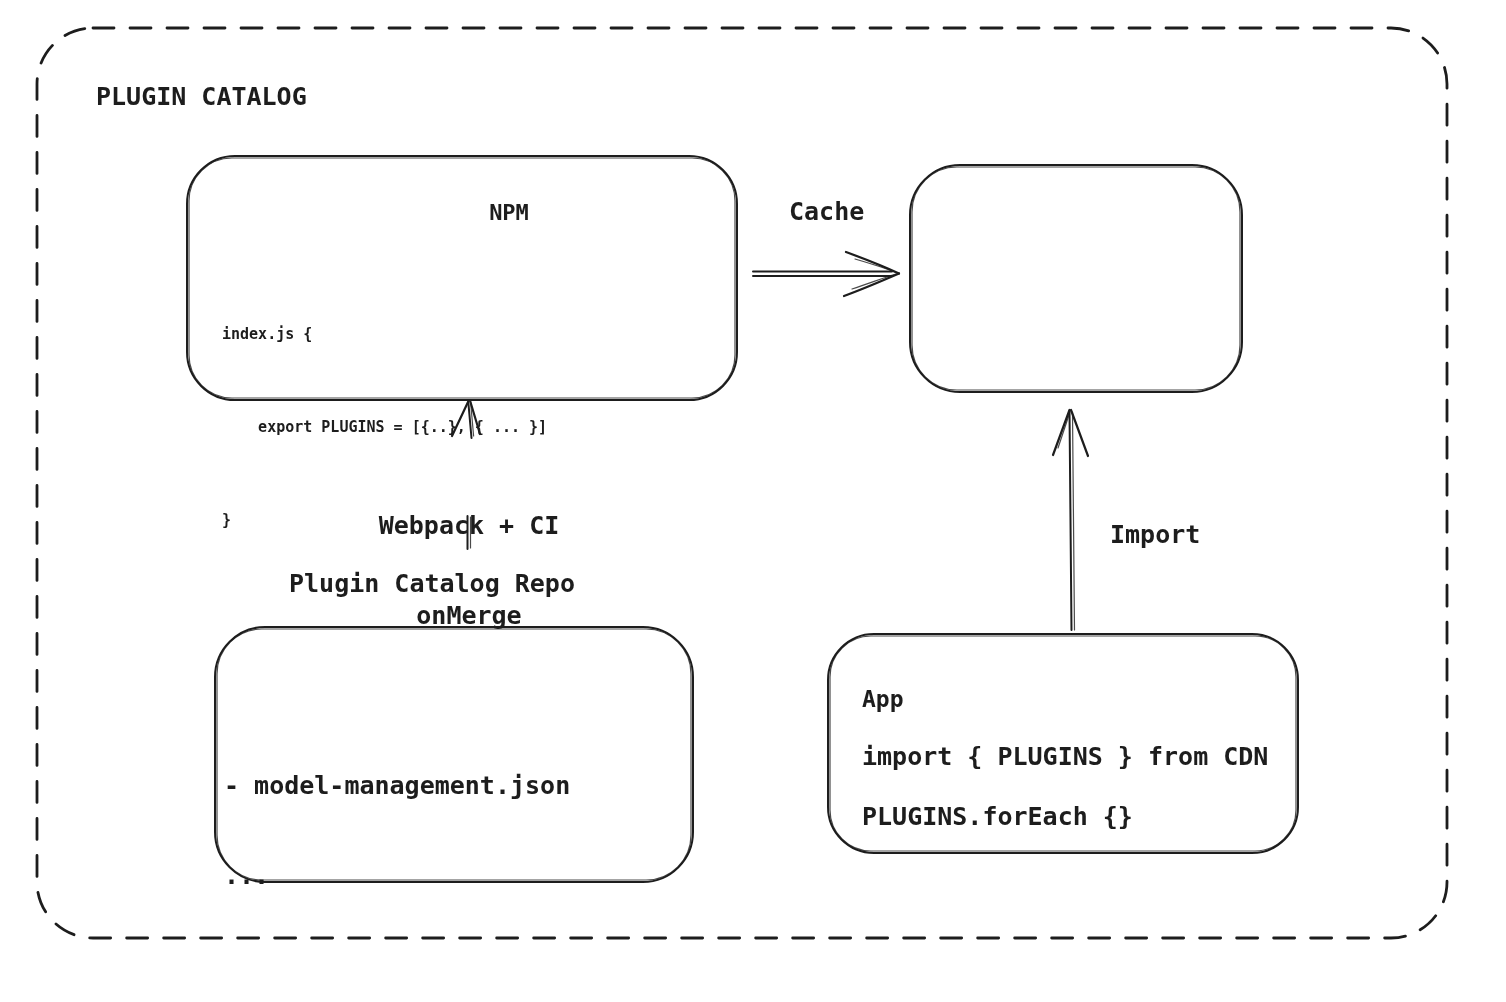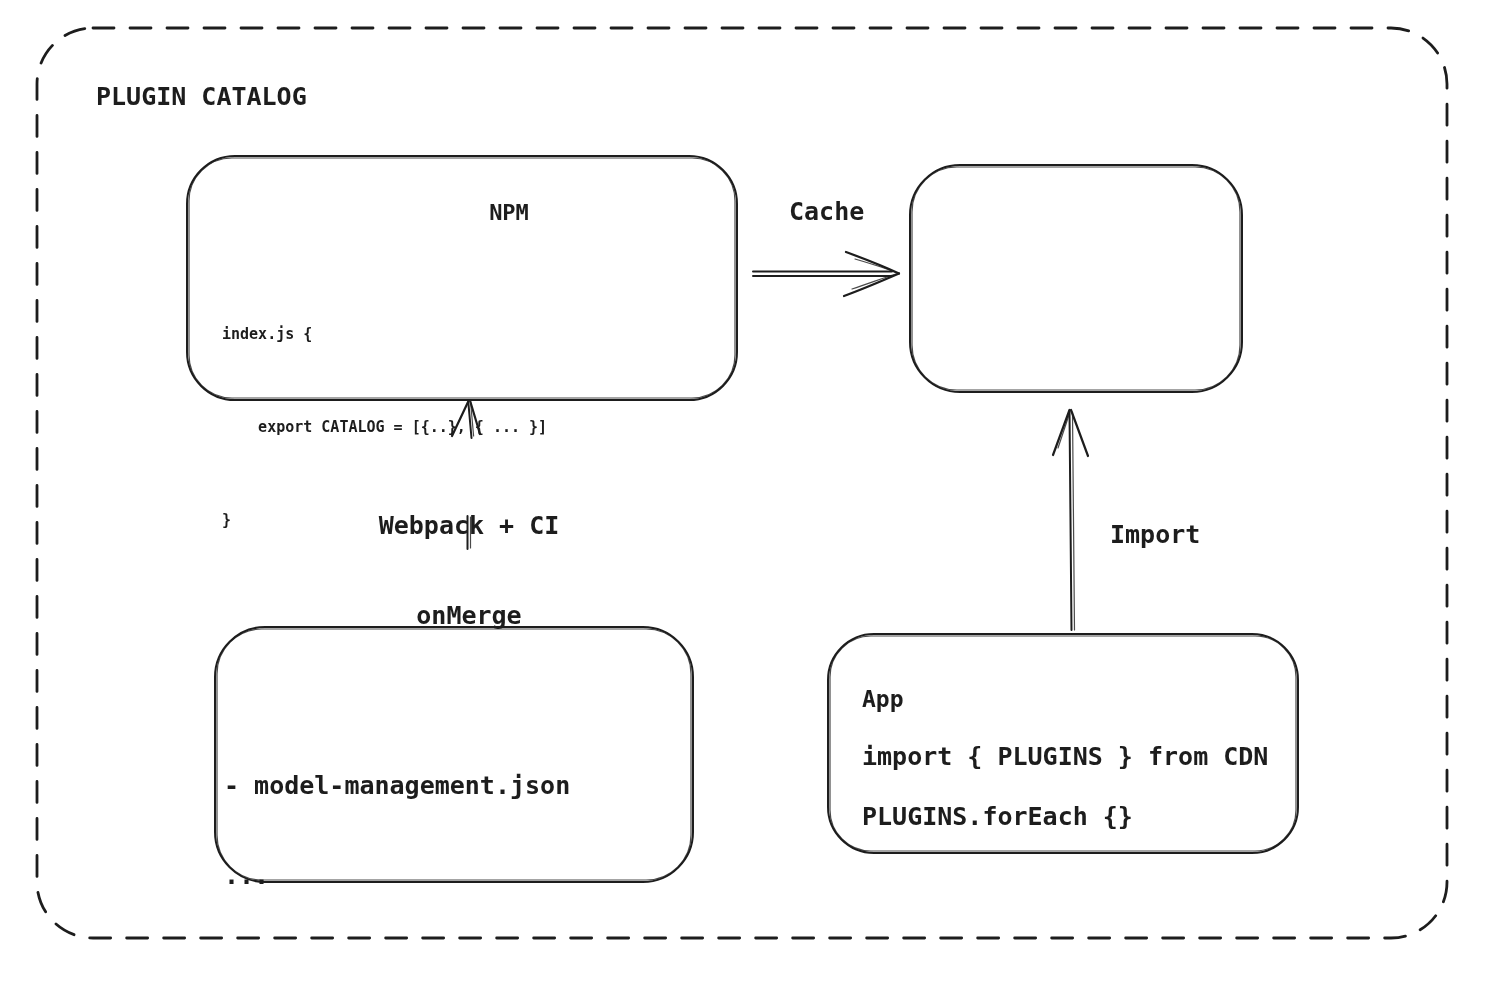--- a/index.html
+++ b/index.html
@@ -84,32 +84,33 @@
       <path class="sw22" d="M1088 456 L1071 410"></path>
       <path class="echo" d="M1058 448 L1069 415"></path>
     </g>
   </svg>
 
   <div class="txt" style="left:96px; top:82px;">PLUGIN CATALOG</div>
 
   <div class="txt npm-title center" style="left:187px; top:198px; width:644px;">NPM</div>
   <div class="txt npm-code" style="left:222px; top:257px;">
     <div>index.js {</div>
-    <div>    export CATALOG = [{..}, { ... }]</div>
+    <div>    export PLUGINS = [{..}, { ... }]</div>
     <div>}</div>
   </div>
 
   <div class="txt" style="left:789px; top:197px;">Cache</div>
 
 
   <div class="txt center" style="left:319px; top:451px; width:300px;">
     <div>Webpack + CI</div>
     <div>onMerge</div>
   </div>
 
+  <div class="txt" style="left:289px; top:569px;">Plugin Catalog Repo</div>
   <div class="txt" style="left:224px; top:711px;">
     <div>- model-management.json</div>
     <div>...</div>
   </div>
 
   <div class="txt" style="left:1110px; top:520px;">Import</div>
 
   <div class="txt app-title" style="left:862px; top:684px;">App</div>
   <div class="txt" style="left:862px; top:742px;">import { PLUGINS } from CDN</div>
   <div class="txt" style="left:862px; top:802px;">PLUGINS.forEach {}</div>

